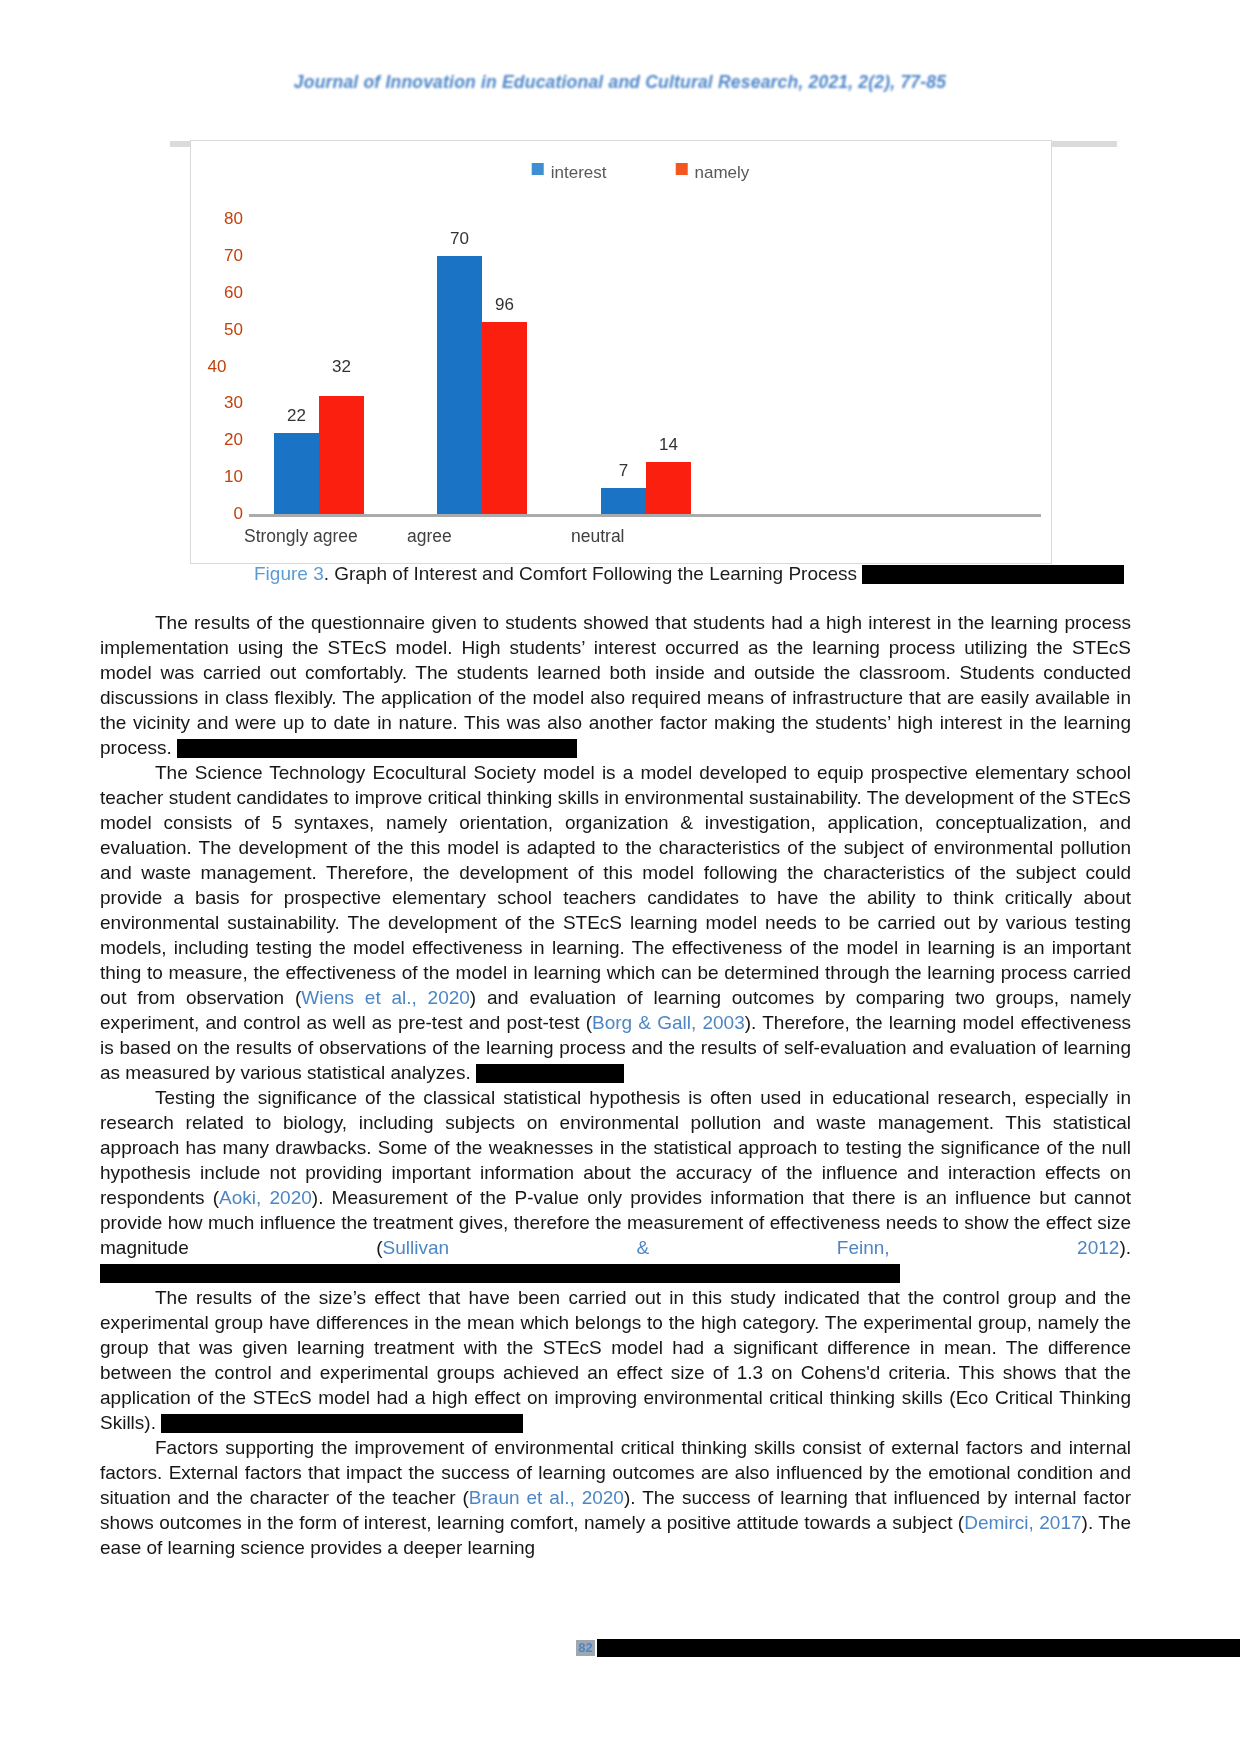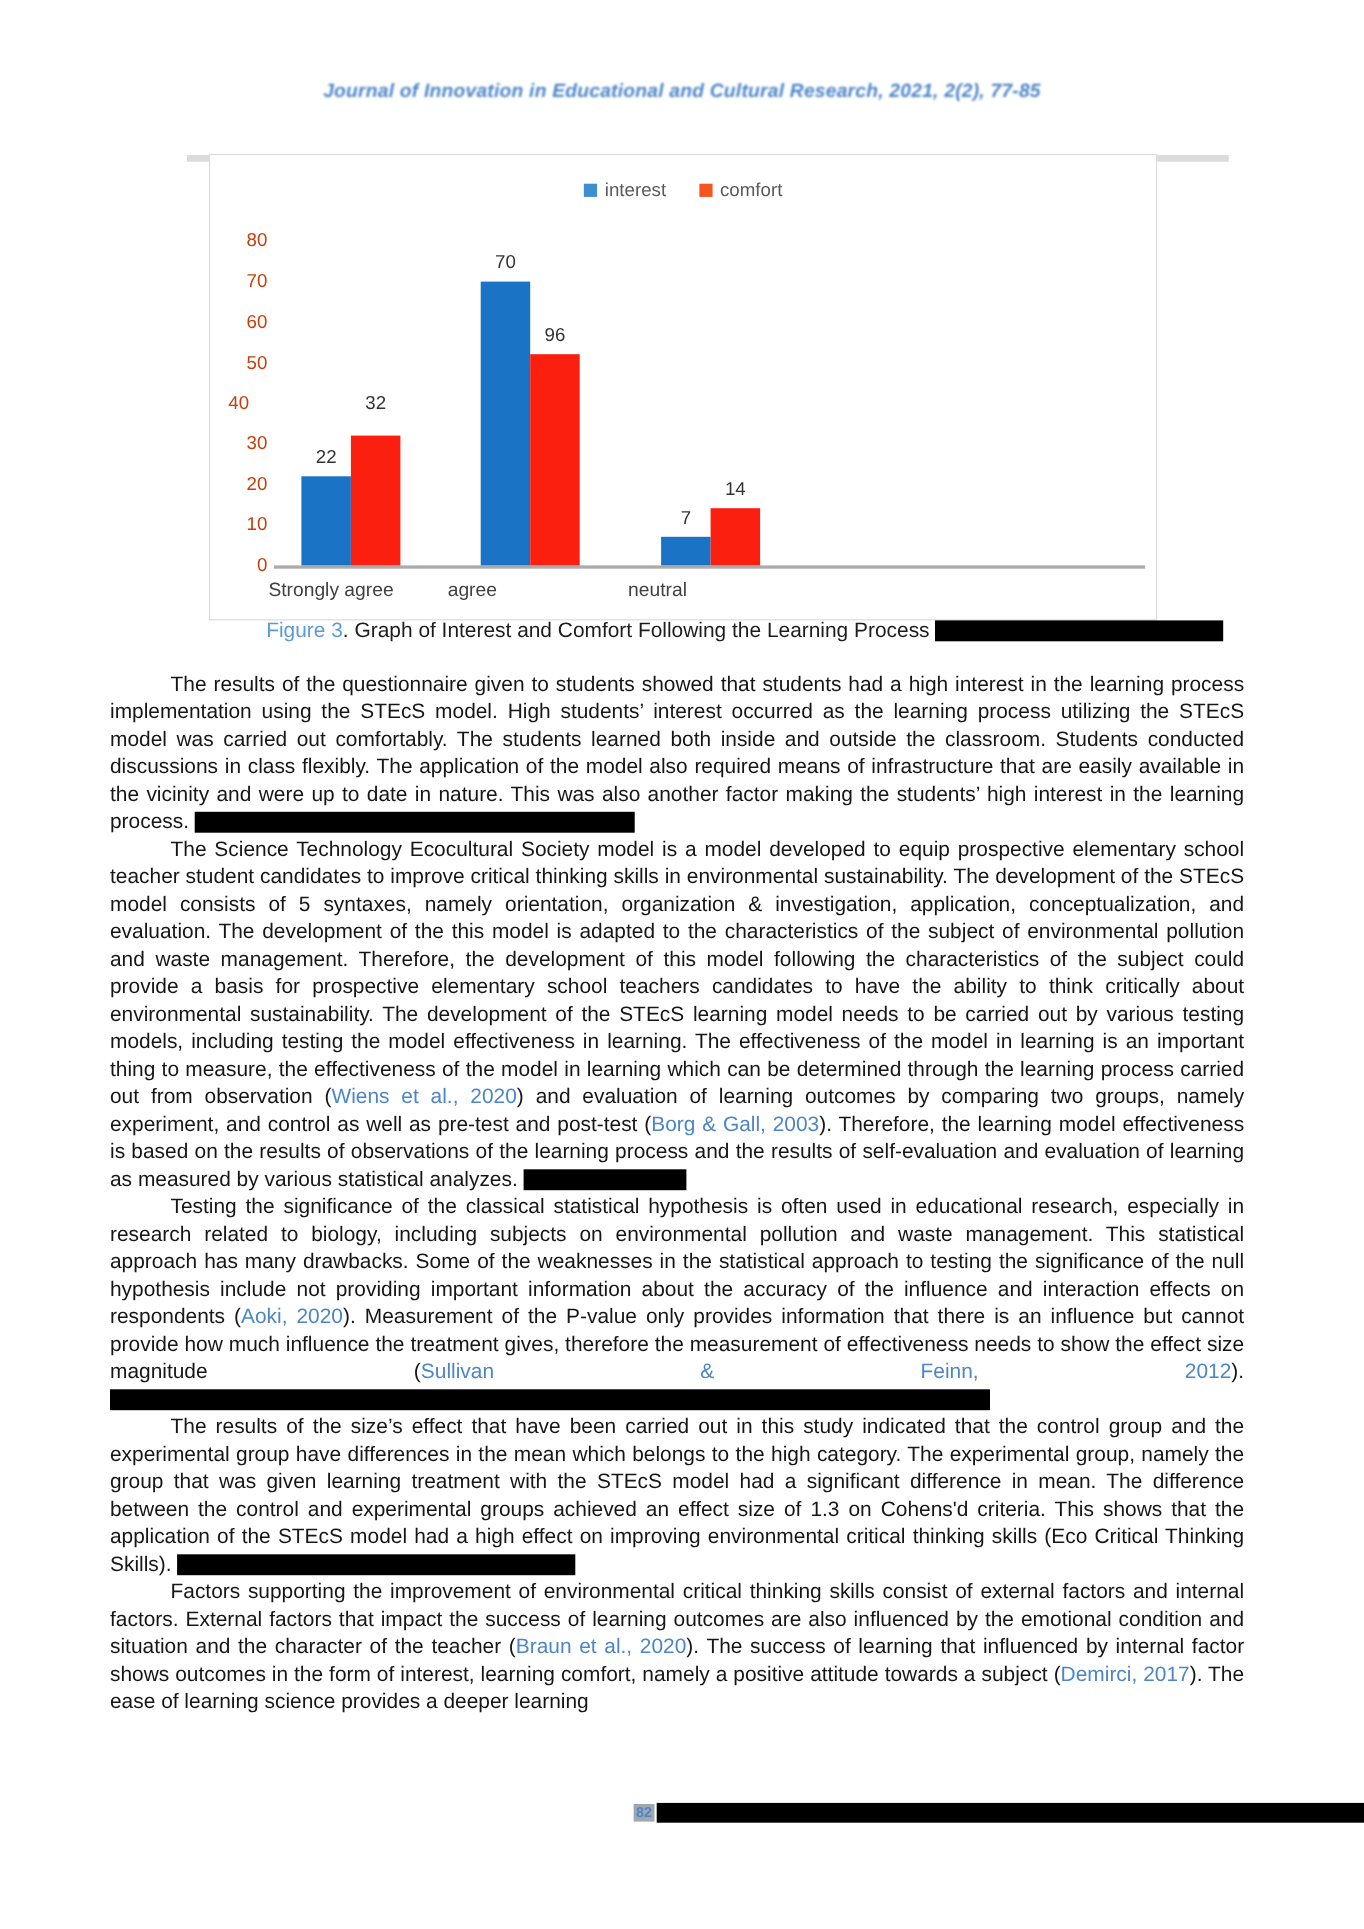--- a/index.html
+++ b/index.html
@@ -13,30 +13,30 @@
     text-align:center; color:#4E86C8; font-style:italic; font-weight:bold;
     font-size:17.5px; letter-spacing:.2px; filter:blur(1.1px);
   }
   
   .chart-shadow-strip { position:absolute; left:170px; top:141px; width:947px; height:6px; background:#DBDBDB; }
   .chart-box {
     position:absolute; left:190px; top:140px; width:860px; height:422px;
     background:#ffffff; border:1px solid #D9D9D9;
   }
   .legend { position:absolute; top:22px; left:50%; transform:translateX(-50%); display:flex; gap:30px; align-items:center; }
-  .legend-item { display:flex; align-items:center; gap:7px; font-size:17px; color:#595959; }
+  .legend-item { display:flex; align-items:flex-start; gap:7px; font-size:17px; color:#595959;margin-left:39px; }
   .swatch { width:12px; height:12px; display:inline-block; }
   .ytick { position:absolute; left:0; width:52px; text-align:right; font-size:17px; color:#c2410c; }
   .axis  { position:absolute; background:#ABABAB; }
   .bar   { position:absolute; }
   .val-label { position:absolute; font-size:17px; color:#333333; text-align:center; }
   .cat-label { position:absolute; font-size:17.5px; color:#404040; text-align:left; }
   
   .caption {
-    position:absolute; left:84px; top:563px; width:1035px;
+    position:absolute; left:96px; top:563px; width:1035px;
     font-size:19px; color:#1c1c1c; padding-left:158px; box-sizing:border-box;
   }
   .fig-label { color:#5B9BD5; }
   
   .bodytext {
     position:absolute; left:100px; top:610px; width:1031px;
     font-size:19px; line-height:25px; color:#161616; text-align:justify;
   }
   .bodytext p { margin:0; text-indent:55px; }
   .cite { color:#4D86C4; }
@@ -59,21 +59,21 @@
   <div class="chart-shadow-strip"></div>
 
   <div class="chart-box">
     <div class="legend">
         <div class="legend-item">
           <span class="swatch" style="background: rgb(62, 142, 210);"></span>
           <span>interest</span>
         </div>
         <div class="legend-item">
           <span class="swatch" style="background: rgb(243, 86, 31);"></span>
-          <span>comfort</span>
+          <span>namely</span>
         </div>
       </div>
     <div class="axis" style="left:58px; top:373px; width:792px; height:3px;"></div>
   <div class="ytick" style="top: 363px;">0</div>
       <div class="ytick" style="top: 326.125px;">10</div>
       <div class="ytick" style="top: 289.25px;">20</div>
       <div class="ytick" style="top: 252.375px;">30</div>
       <div class="ytick" style="top: 215.5px; text-align: center;">40</div>
       <div class="ytick" style="top: 178.625px;">50</div>
       <div class="ytick" style="top: 141.75px;">60</div>

